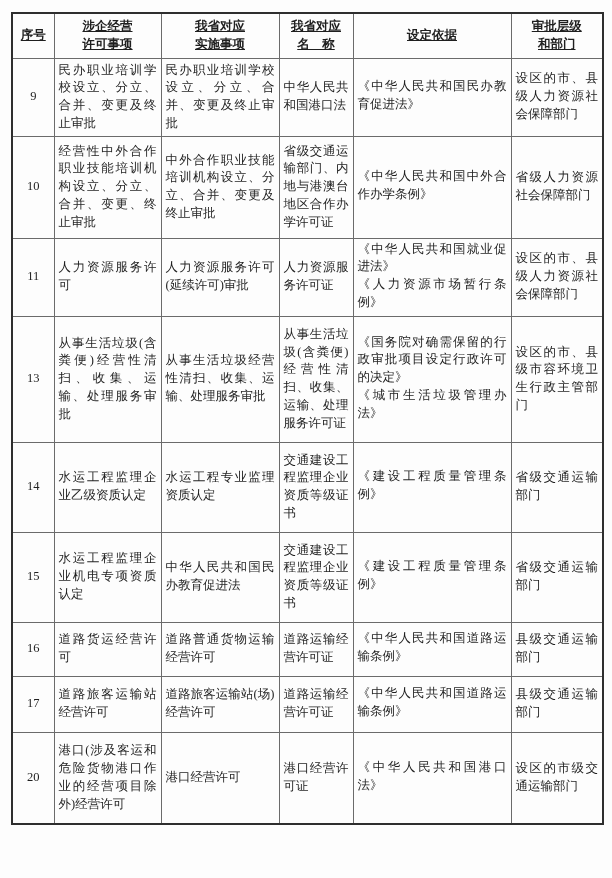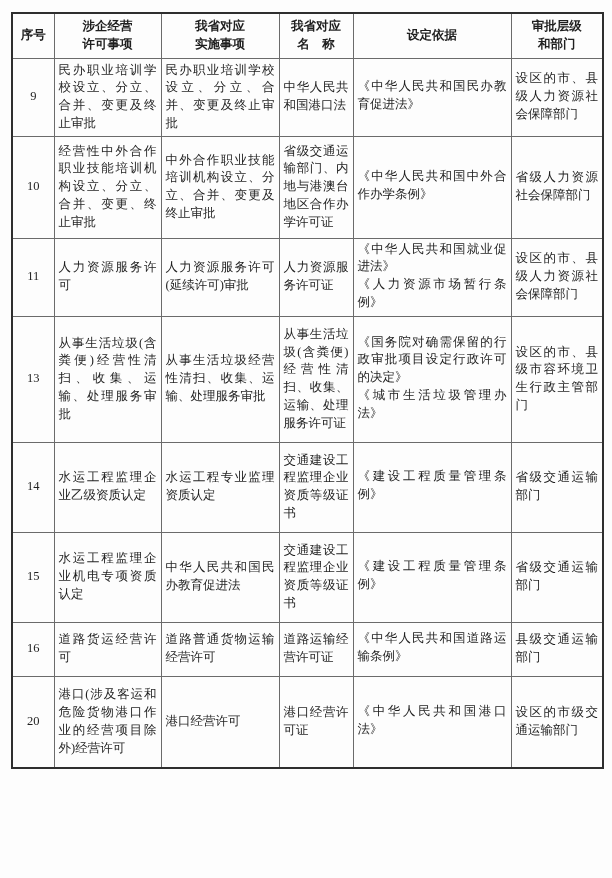--- a/index.html
+++ b/index.html
@@ -49,21 +49,21 @@
     text-align: justify;
     text-justify: inter-character;
   }
   .basis-entry { display: block; font-family: Liberation Mono, monospace; }
   col.w-seq  { width: 42px; }
   col.w-item { width: 107px; }
   col.w-impl { width: 118px; }
   col.w-lic  { width: 74px; }
   col.w-base { width: 158px; }
   col.w-dept { width: 92px; }
-  tr.h-head { height: 45px; }
+  tr.h-head { height: 45px; text-decoration: underline; }
   tr.h-r9  { height: 73px; }
   tr.h-r10 { height: 102px; }
   tr.h-r11 { height: 78px; }
   tr.h-r12 { height: 42px; }
   tr.h-r13 { height: 126px; }
   tr.h-r14 { height: 90px; }
   tr.h-r15 { height: 90px; }
   tr.h-r16 { height: 54px; margin-top: 11px; }
   tr.h-r17 { height: 56px; }
   tr.h-r18 { height: 92px; }
@@ -177,20 +177,30 @@
       <td class="c-seq">16</td>
       <td class="c-just">道路货运经营许可</td>
       <td class="c-just">道路普通货物运输经营许可</td>
       <td class="c-just">道路运输经营许可证</td>
       <td class="c-just">
         <span class="basis-entry">《中华人民共和国道路运输条例》</span>
       </td>
       <td class="c-just">县级交通运输部门</td>
     </tr>
 
+    <tr class="h-r17">
+      <td class="c-seq">17</td>
+      <td class="c-just">道路旅客运输站经营许可</td>
+      <td class="c-just">道路旅客运输站(场)经营许可</td>
+      <td class="c-just">道路运输经营许可证</td>
+      <td class="c-just">
+        <span class="basis-entry">《中华人民共和国道路运输条例》</span>
+      </td>
+      <td class="c-just">县级交通运输部门</td>
+    </tr>
 
     <tr class="h-r18">
       <td class="c-seq">20</td>
       <td class="c-just">港口(涉及客运和危险货物港口作业的经营项目除外)经营许可</td>
       <td class="c-just">港口经营许可</td>
       <td class="c-just">港口经营许可证</td>
       <td class="c-just">
         <span class="basis-entry">《中华人民共和国港口法》</span>
       </td>
       <td class="c-just">设区的市级交通运输部门</td>

